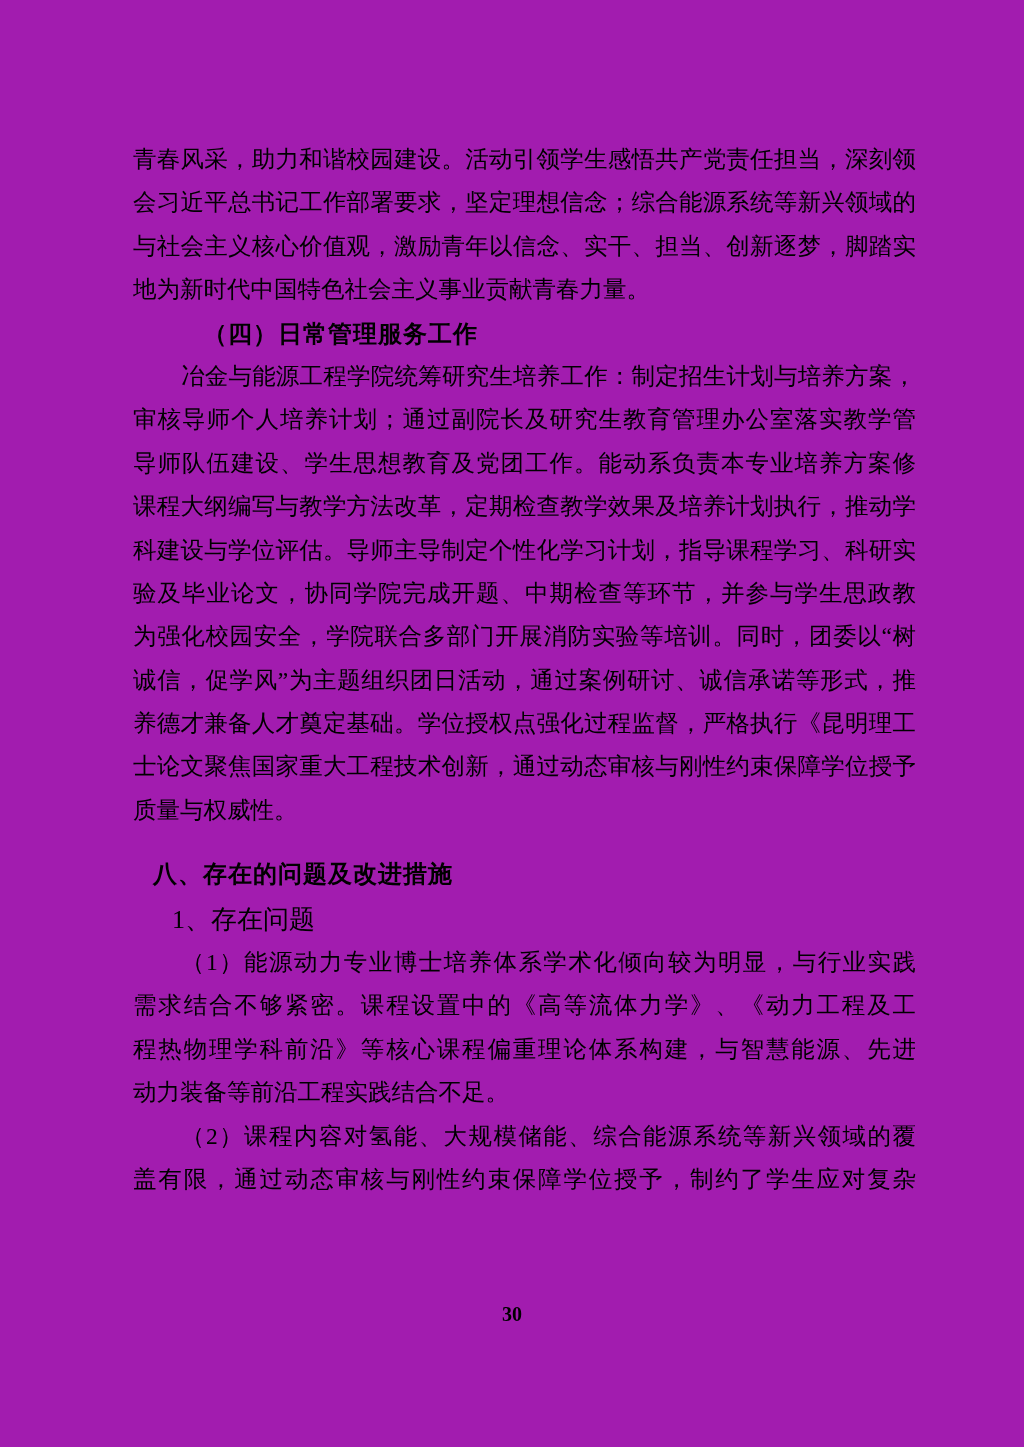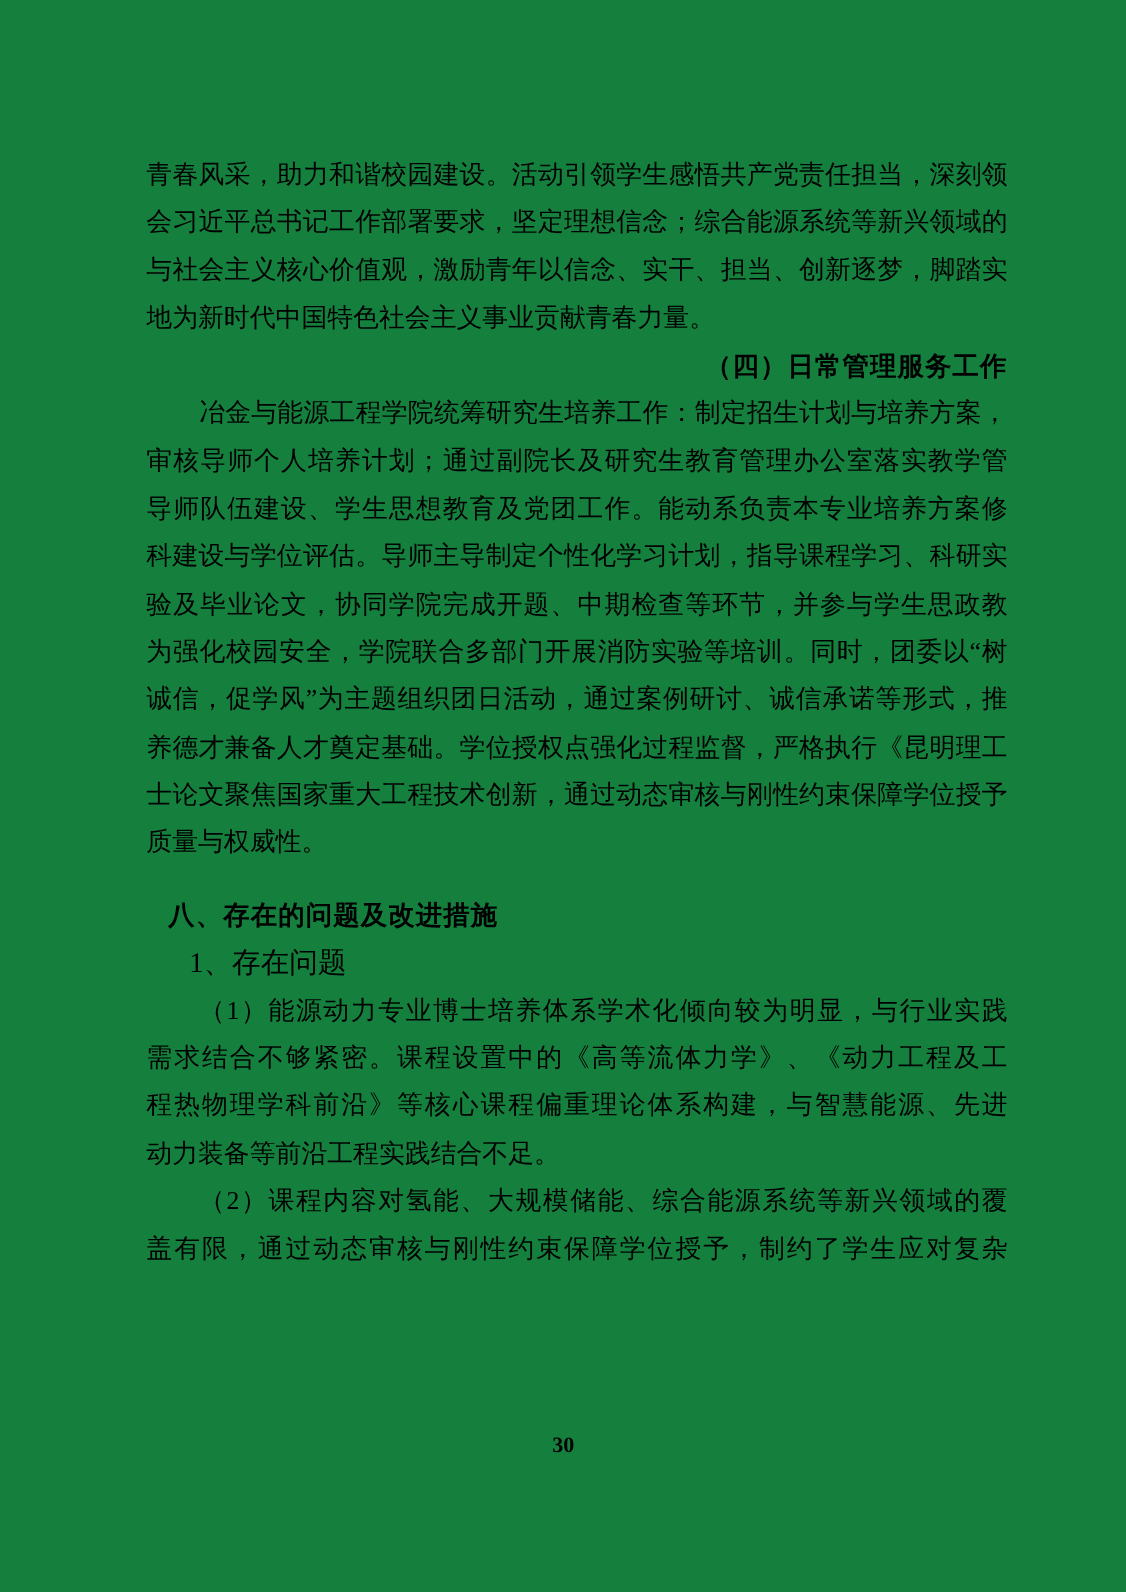--- a/index.html
+++ b/index.html
@@ -4,21 +4,21 @@
 <style>
   html, body {
     margin: 0;
     padding: 0;
     background: #ffffff;
   }
   .page {
     position: relative;
     width: 1024px;
     height: 1447px;
-    background: #15803d;
+    background: #a21caf;
     color: #000000;
     font-family: "Liberation Serif", "DejaVu Serif", serif;
     overflow: hidden;
   }
   .content {
     position: absolute;
     left: 133px;
     top: 138px;
     width: 783px;
   }
@@ -44,30 +44,29 @@
     text-align-last: left;
   }
   .block-h3 {
     font-weight: bold;
     font-size: 24px;
     line-height: 43.4px;
     height: 43.4px;
     margin-left: 70px;
     font-family: "Liberation Sans", "DejaVu Sans", sans-serif;
     letter-spacing: 1px;
-    text-align: right;
   }
   .block-h2 {
     font-weight: bold;
     font-size: 24px;
     line-height: 43.4px;
     height: 43.4px;
     margin-left: 20px;
     margin-top: 22px;
-    font-family: Liberation Sans, sans-serif;
+    font-family: Liberation Mono, monospace;
     letter-spacing: 1px;
   }
   .block-sub {
     font-size: 26px;
     line-height: 43.4px;
     height: 43.4px;
     margin-left: 39px;
   }
   .footer {
     position: absolute;
@@ -91,20 +90,21 @@
         <div class="line">青春风采，助力和谐校园建设。活动引领学生感悟共产党责任担当，深刻领</div>
         <div class="line">会习近平总书记工作部署要求，坚定理想信念；综合能源系统等新兴领域的覆</div>
         <div class="line">与社会主义核心价值观，激励青年以信念、实干、担当、创新逐梦，脚踏实</div>
         <div class="line last">地为新时代中国特色社会主义事业贡献青春力量。</div>
       </div>
       <div class="block-h3">（四）日常管理服务工作</div>
       <div class="block-p">
         <div class="line indent">冶金与能源工程学院统筹研究生培养工作：制定招生计划与培养方案，</div>
         <div class="line">审核导师个人培养计划；通过副院长及研究生教育管理办公室落实教学管理、</div>
         <div class="line">导师队伍建设、学生思想教育及党团工作。能动系负责本专业培养方案修订、</div>
+        <div class="line">课程大纲编写与教学方法改革，定期检查教学效果及培养计划执行，推动学</div>
         <div class="line">科建设与学位评估。导师主导制定个性化学习计划，指导课程学习、科研实</div>
         <div class="line">验及毕业论文，协同学院完成开题、中期检查等环节，并参与学生思政教育。</div>
         <div class="line">为强化校园安全，学院联合多部门开展消防实验等培训。同时，团委以“树</div>
         <div class="line">诚信，促学风”为主题组织团日活动，通过案例研讨、诚信承诺等形式，推</div>
         <div class="line">养德才兼备人才奠定基础。学位授权点强化过程监督，严格执行《昆明理工</div>
         <div class="line">士论文聚焦国家重大工程技术创新，通过动态审核与刚性约束保障学位授予</div>
         <div class="line last">质量与权威性。</div>
       </div>
       <div class="block-h2">八、存在的问题及改进措施</div>
       <div class="block-sub">1、存在问题</div>

